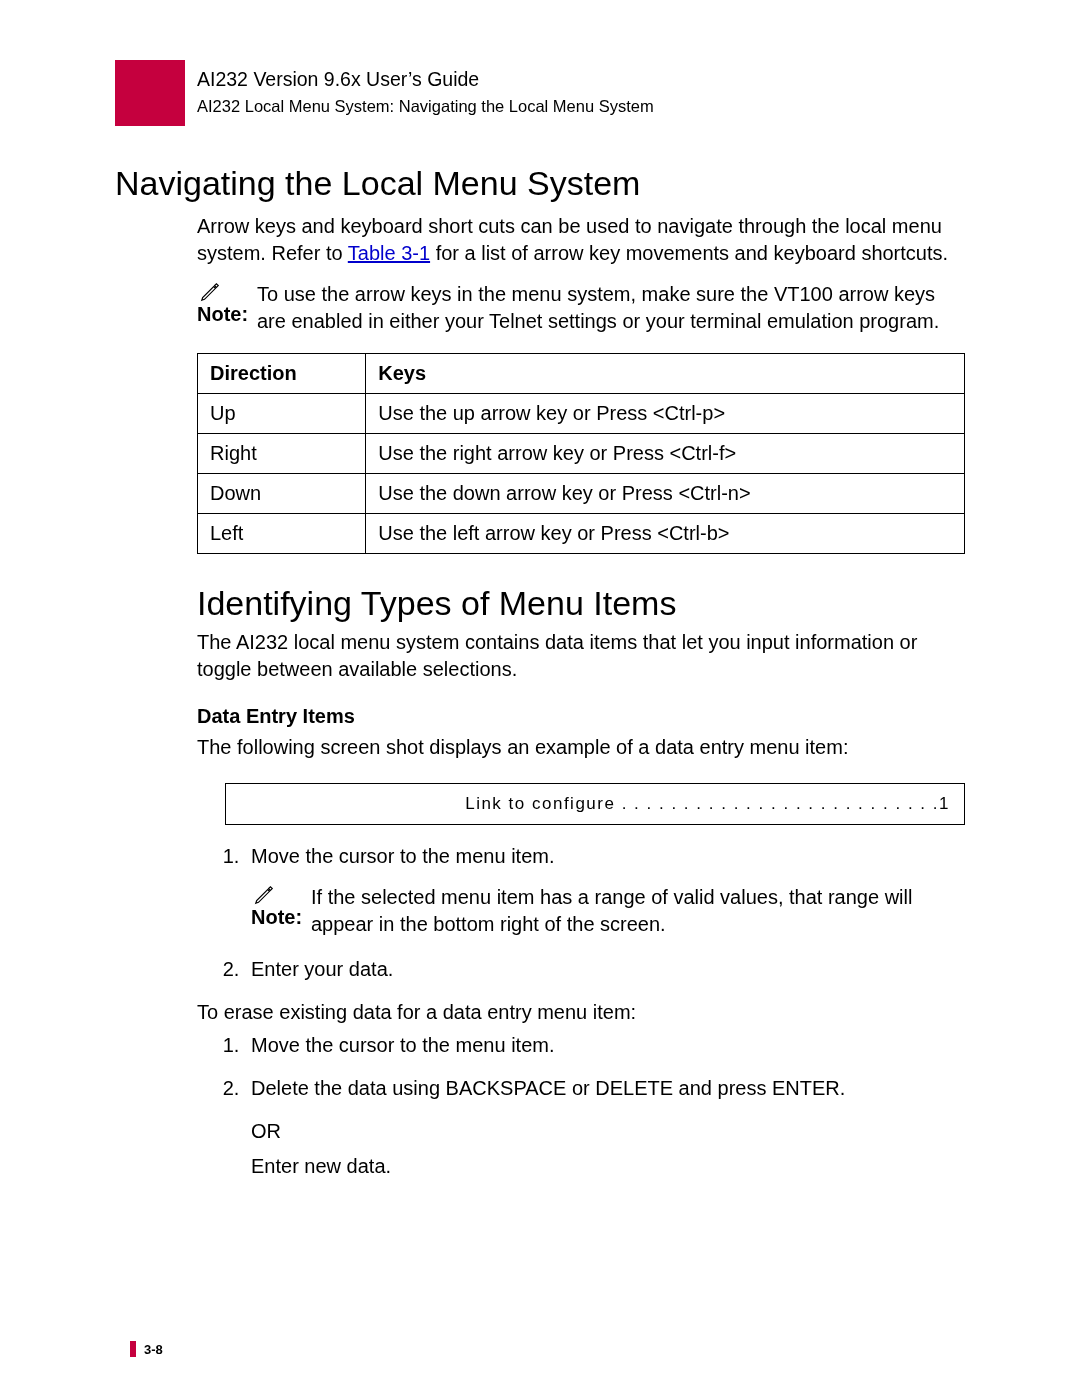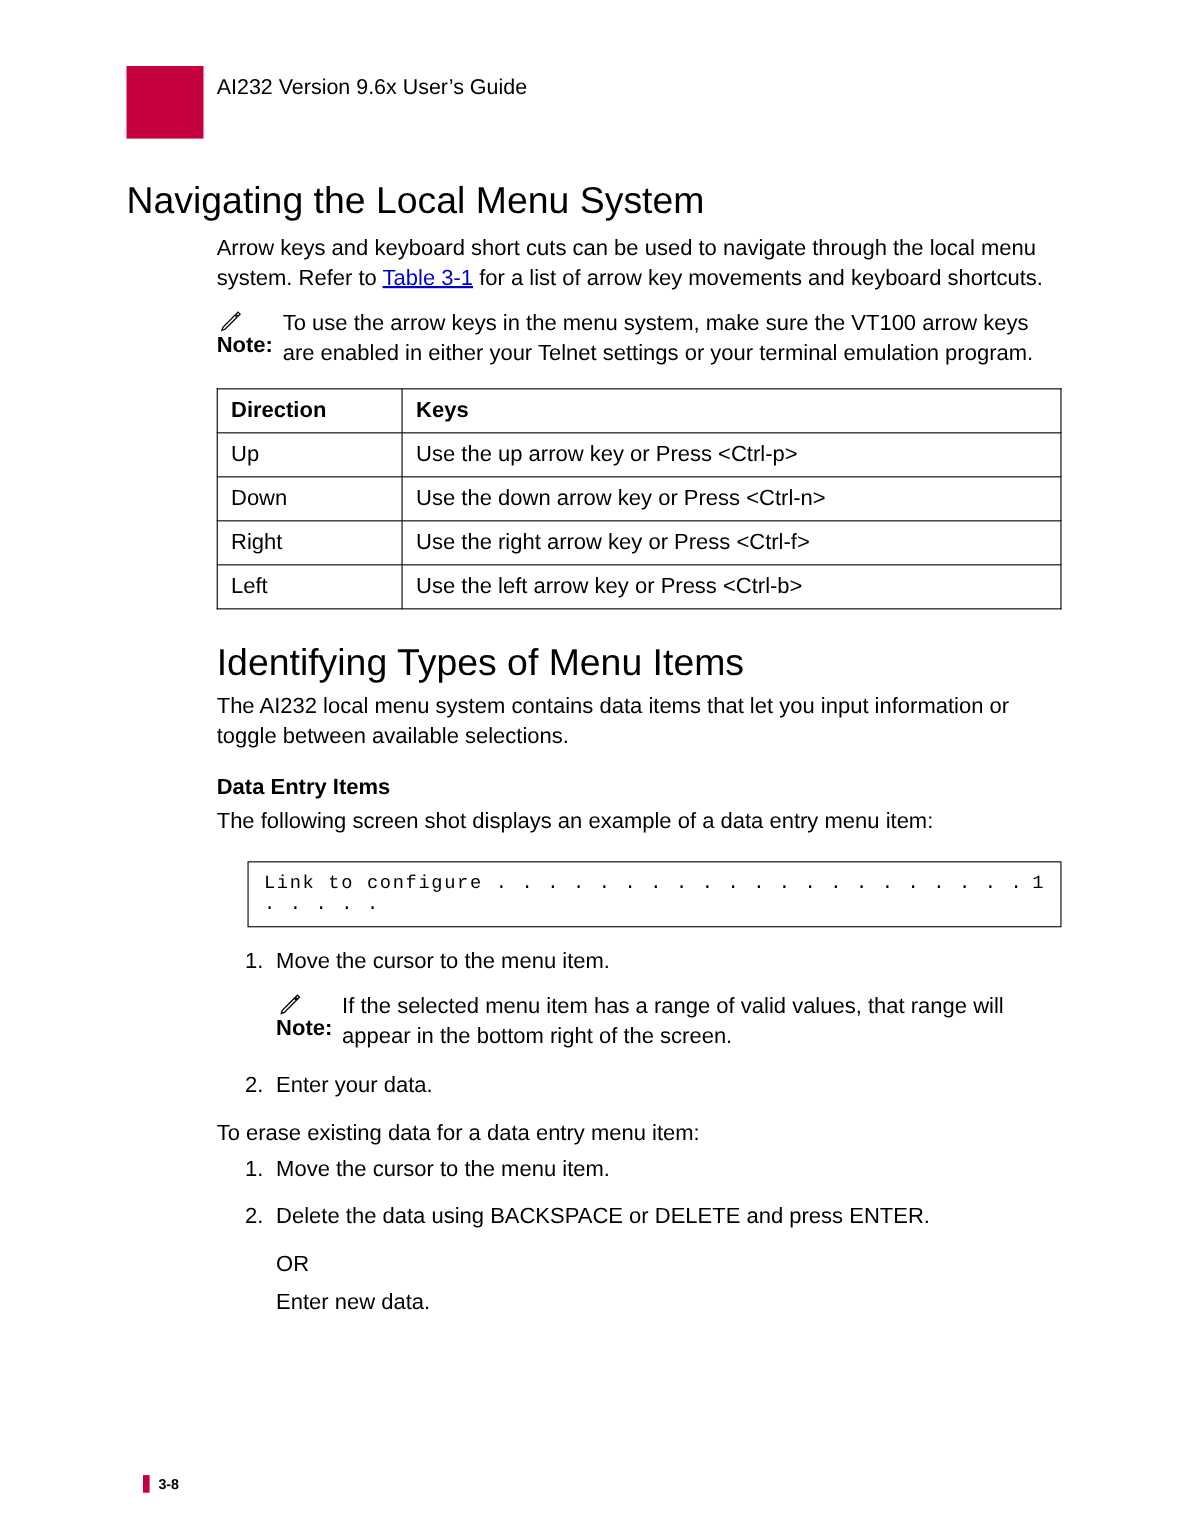--- a/index.html
+++ b/index.html
@@ -103,21 +103,21 @@
     margin: 0 0 6px 0;
   }
   h3.sub-sub-heading {
     font-size: 20px;
     font-weight: bold;
     margin: 22px 0 6px 0;
   }
   .codebox {
     border: 1px solid #000;
     padding: 10px 14px;
-    font-family: Liberation Mono, monospace;
+    font-family: Liberation Sans, sans-serif;
     font-size: 17px;
     letter-spacing: 1.5px;
     margin: 22px 0 18px 28px;
     display: flex;
     justify-content: flex-end;
   }
   ol.steps {
     font-size: 20px;
     line-height: 1.35;
     padding-left: 48px;
@@ -154,20 +154,21 @@
 </style>
 </head>
 <body>
 
 <div class="page">
 
   <div class="header-block">
     <div class="red-square"></div>
     <div class="header-text">
       <div>AI232 Version 9.6x User’s Guide</div>
+      <div class="header-sub">AI232 Local Menu System: Navigating the Local Menu System</div>
     </div>
   </div>
 
   <h1 class="main-heading">Navigating the Local Menu System</h1>
 
   <div class="body-indent">
     <p class="para">
       <span>Arrow keys and keyboard short cuts can be used to navigate through the local menu system. Refer to </span><a href="#" class="link">Table 3-1</a><span> for a list of arrow key movements and keyboard shortcuts.</span>
     </p>
 
@@ -188,26 +189,26 @@
           <th>Direction</th>
           <th>Keys</th>
         </tr>
       </thead>
       <tbody>
         <tr>
             <td>Up</td>
             <td>Use the up arrow key or Press &lt;Ctrl-p&gt;</td>
           </tr>
         <tr>
+            <td>Right</td>
+            <td>Use the right arrow key or Press &lt;Ctrl-f&gt;</td>
+          </tr>
+        <tr>
             <td>Down</td>
             <td>Use the down arrow key or Press &lt;Ctrl-n&gt;</td>
-          </tr>
-        <tr>
-            <td>Right</td>
-            <td>Use the right arrow key or Press &lt;Ctrl-f&gt;</td>
           </tr>
         <tr>
             <td>Left</td>
             <td>Use the left arrow key or Press &lt;Ctrl-b&gt;</td>
           </tr>
       </tbody>
     </table>
   </div>
 
   <div style="margin-left:82px;">

